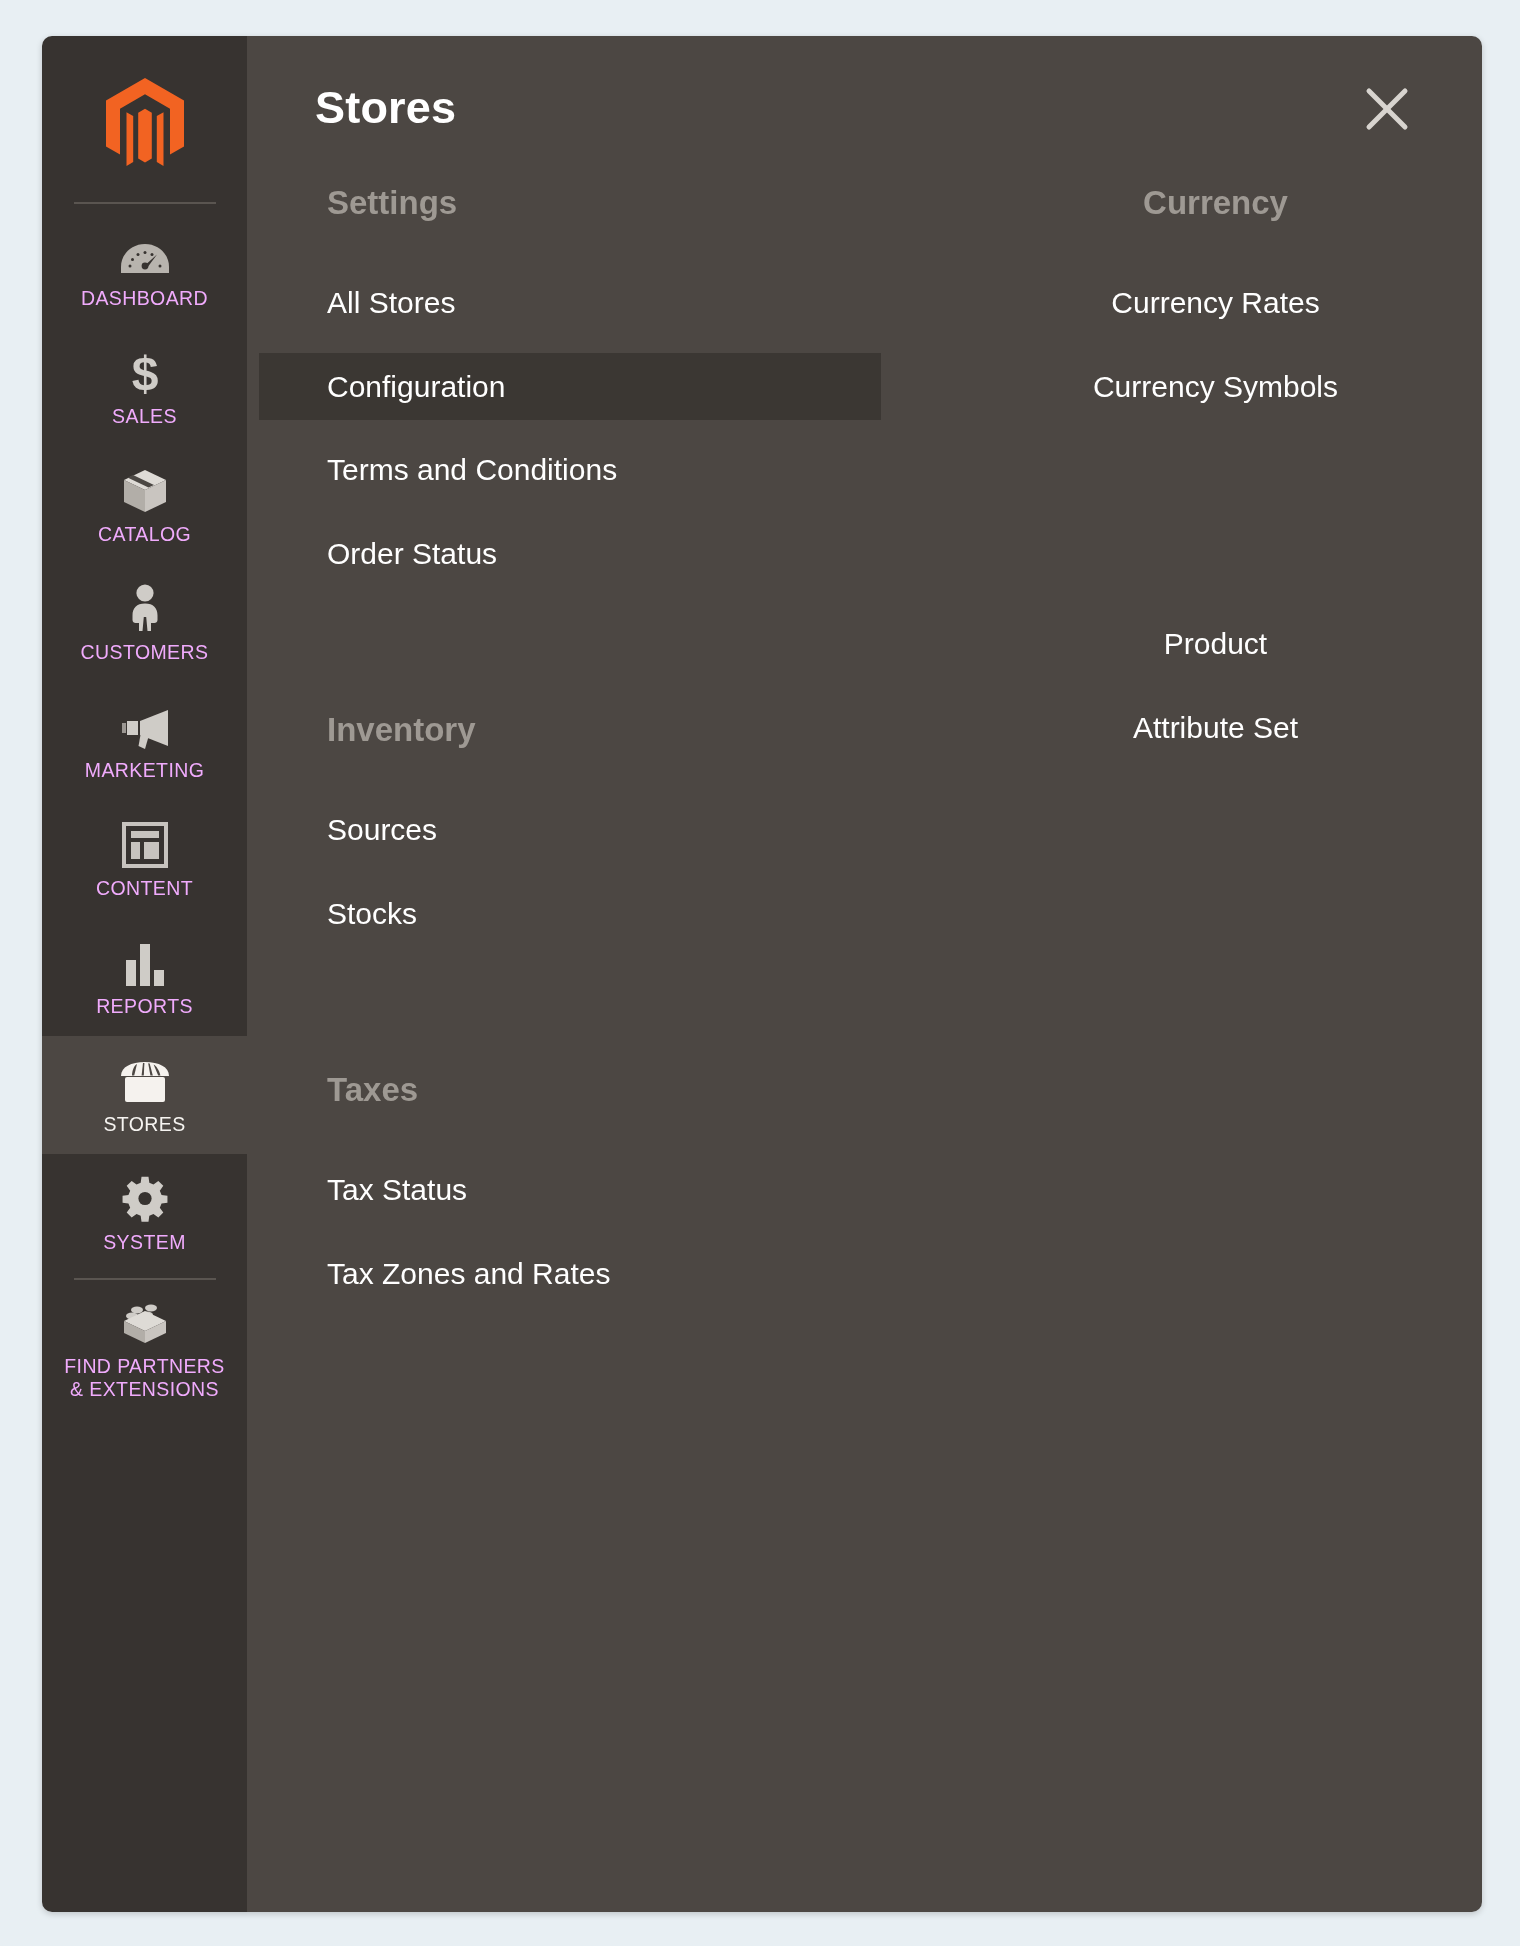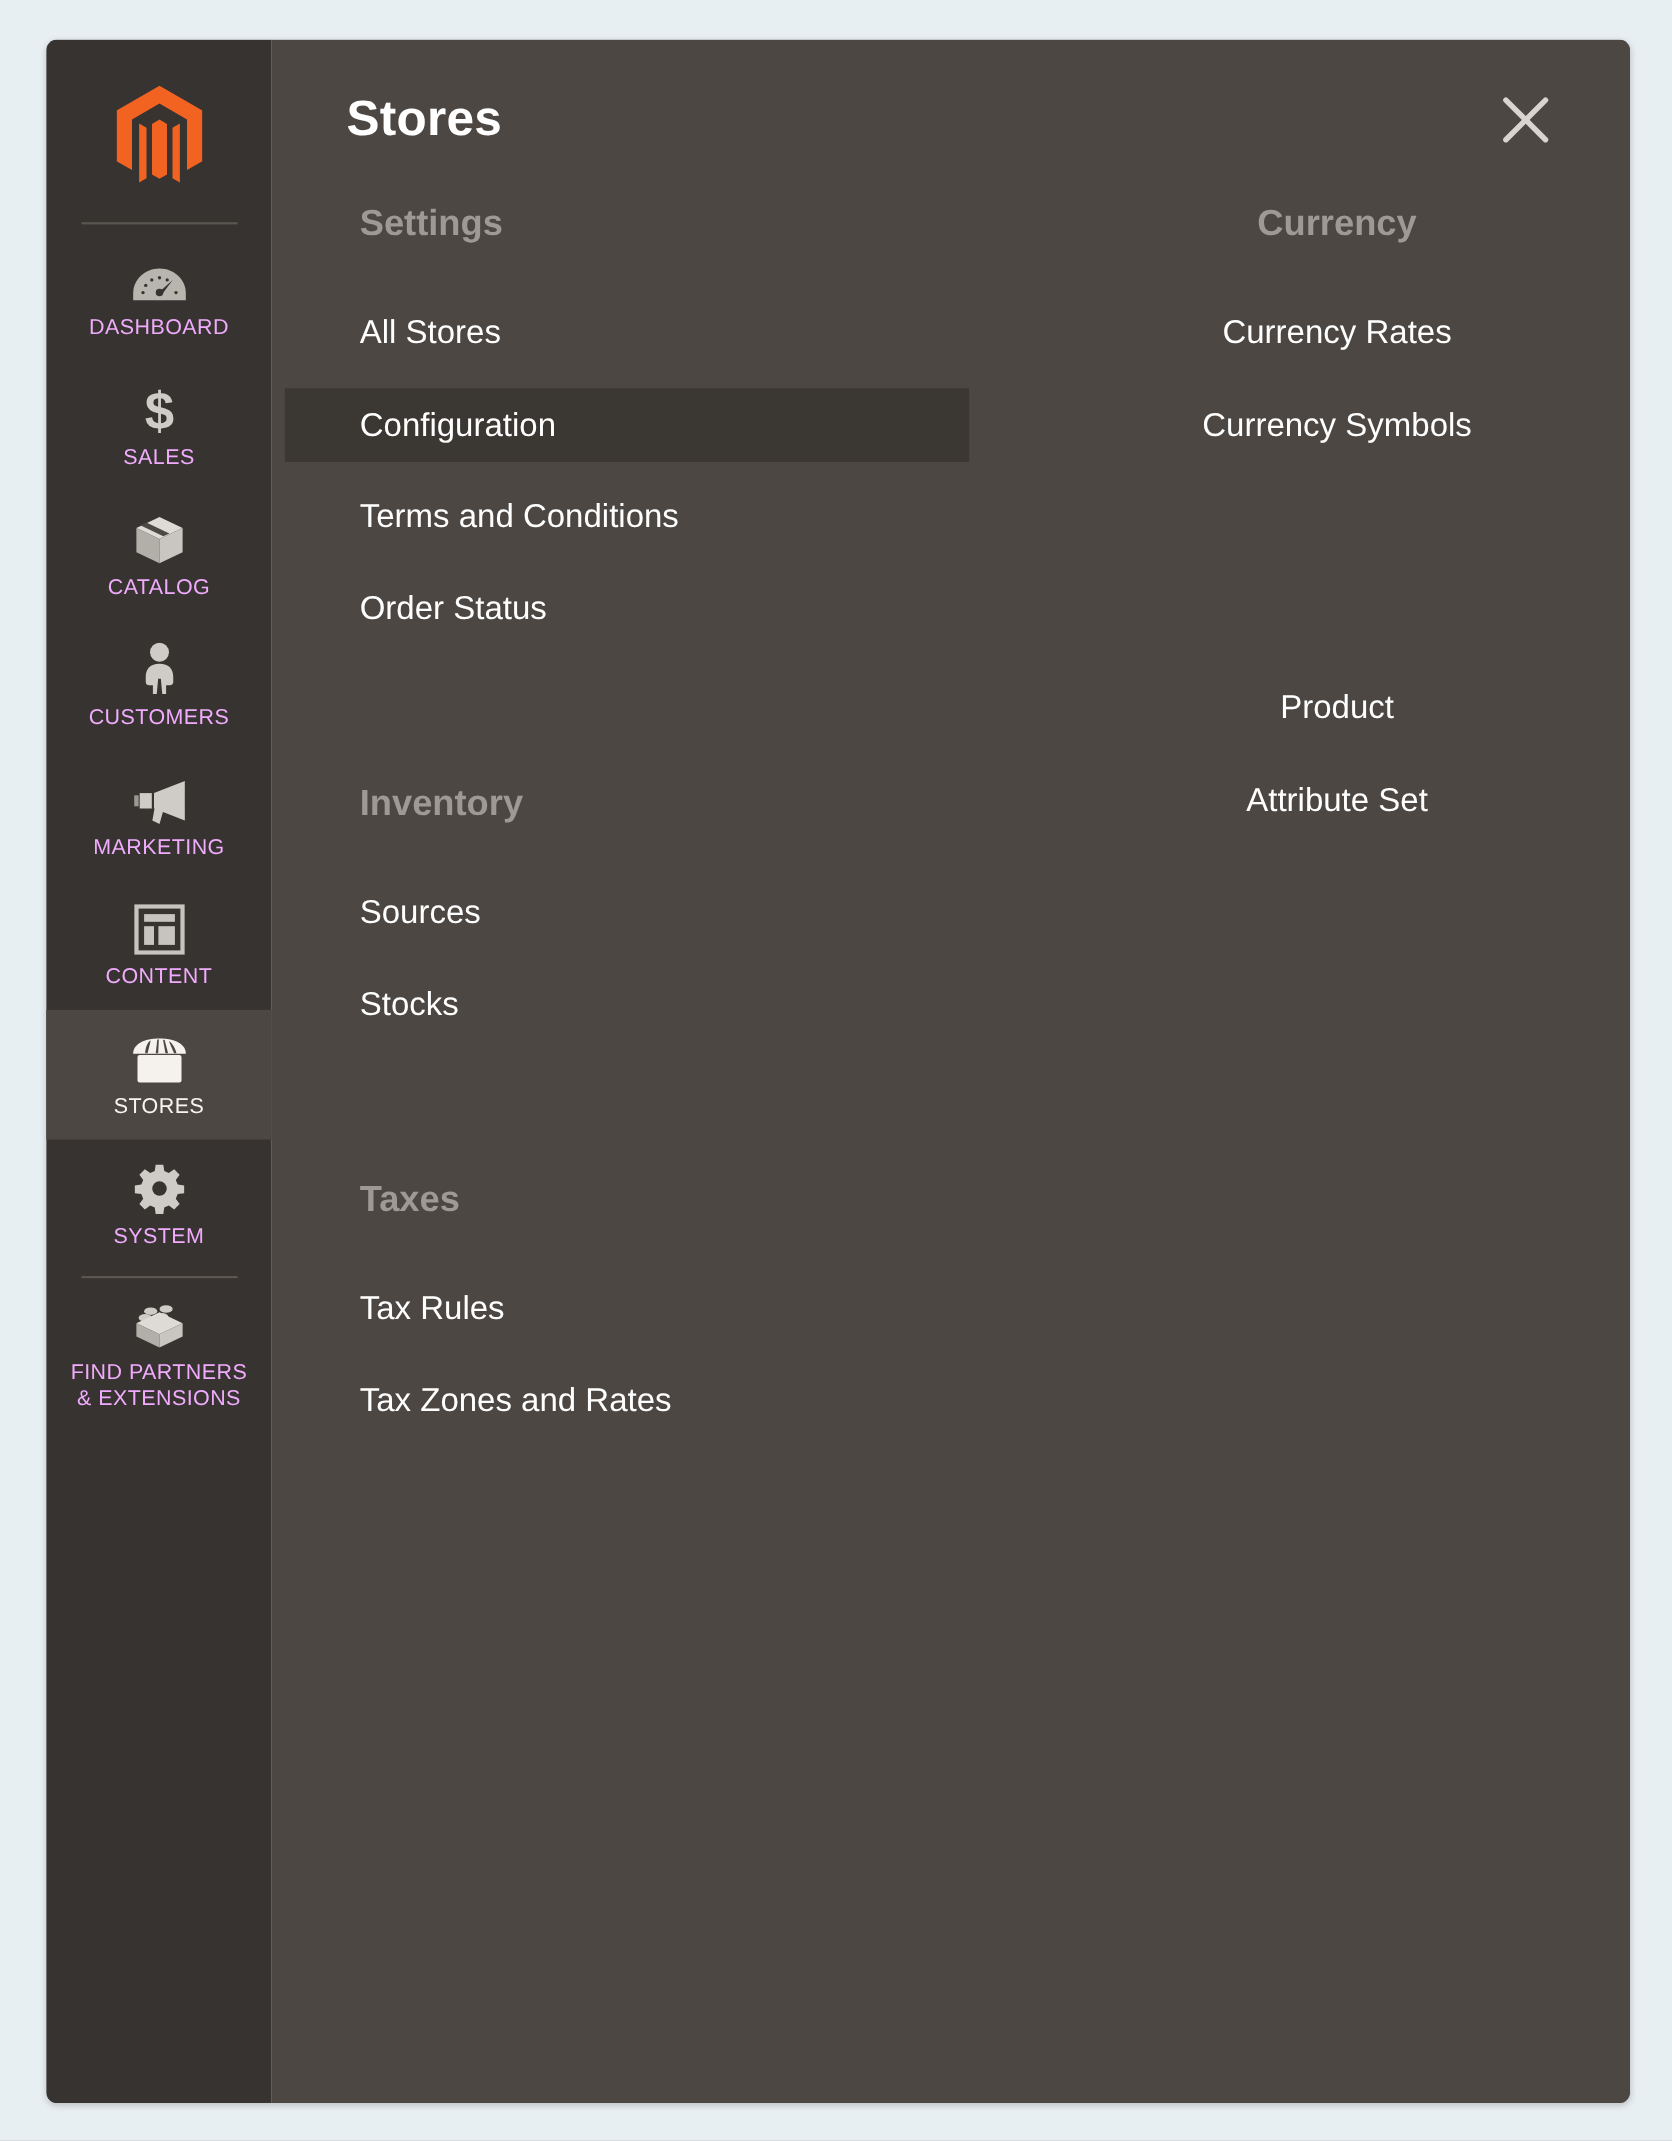--- a/index.html
+++ b/index.html
@@ -256,20 +256,30 @@
           <svg width="46" height="46" viewBox="0 0 46 46">
             <rect x="2" y="2" width="42" height="42" fill="none" stroke="#c7c3be" stroke-width="4"></rect>
             <rect x="9" y="9" width="28" height="7" fill="#c7c3be"></rect>
             <rect x="9" y="20" width="9" height="17" fill="#c7c3be"></rect>
             <rect x="22" y="20" width="15" height="17" fill="#c7c3be"></rect>
           </svg>
         </span>
         <span class="nav-label">CONTENT</span>
       </div>
 
+      <div class="nav-item">
+        <span class="nav-icon">
+          <svg width="44" height="44" viewBox="0 0 44 44">
+            <rect x="3" y="18" width="10" height="26" class="icon-fill-3"></rect>
+            <rect x="17" y="2" width="10" height="42" class="icon-fill-3"></rect>
+            <rect x="31" y="28" width="10" height="16" class="icon-fill-3"></rect>
+          </svg>
+        </span>
+        <span class="nav-label">REPORTS</span>
+      </div>
 
       <div class="nav-item active">
         <span class="nav-icon">
           <svg width="54" height="44" viewBox="0 0 54 44">
             <path class="icon-white" d="M3 16 C3 7 13 2 27 2 C41 2 51 7 51 16 Z"></path>
             <rect class="icon-white" x="7" y="17" width="40" height="25" rx="2"></rect>
             <path d="M14 15.6 C14 9.5 17 4.6 19 4 L16.2 15.6 Z" fill="#4c4743"></path>
             <path d="M23.6 15.6 L25 3.1 L26.4 3.1 L25.8 15.6 Z" fill="#4c4743"></path>
             <path d="M32.4 15.6 L30.2 3.2 L31.7 3.4 L34.8 15.6 Z" fill="#4c4743"></path>
             <path d="M40.2 15.6 L35.6 4.6 C37.6 5.4 41.2 9.8 42.4 15.6 Z" fill="#4c4743"></path>
@@ -346,21 +356,21 @@
             <a class="menu-link">Sources</a>
             <div class="sp-link"></div>
             <a class="menu-link">Stocks</a>
           </div>
 
           <div class="sp-group-gap"></div>
 
           <div class="group">
             <div class="group-title">Taxes</div>
             <div class="sp-title-to-first"></div>
-            <a class="menu-link">Tax Rules</a>
+            <a class="menu-link">Tax Status</a>
             <div class="sp-link"></div>
             <a class="menu-link">Tax Zones and Rates</a>
           </div>
 
         </div>
 
         <div class="col col-right">
 
           <div class="group">
             <div class="group-title">Currency</div>

